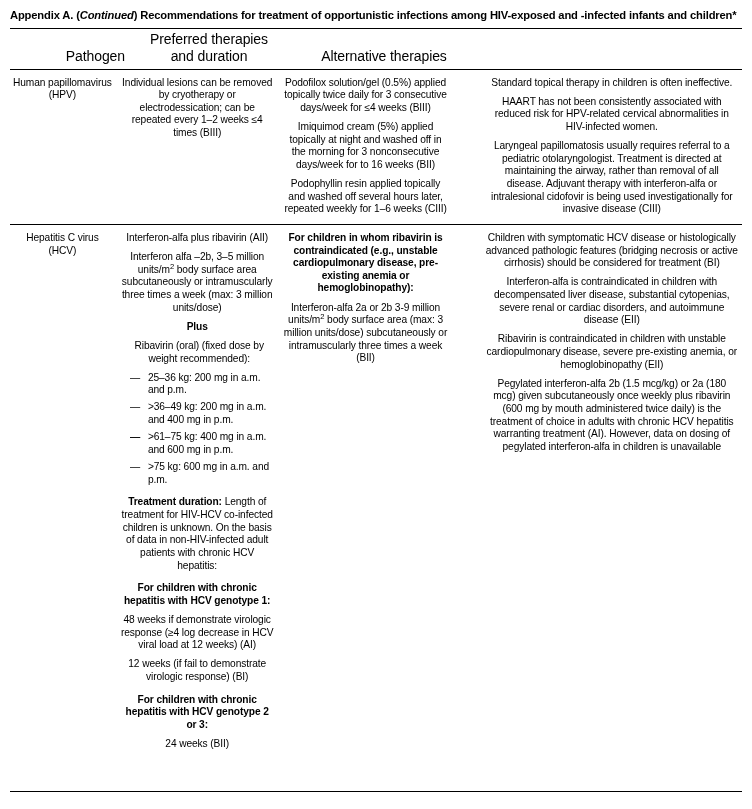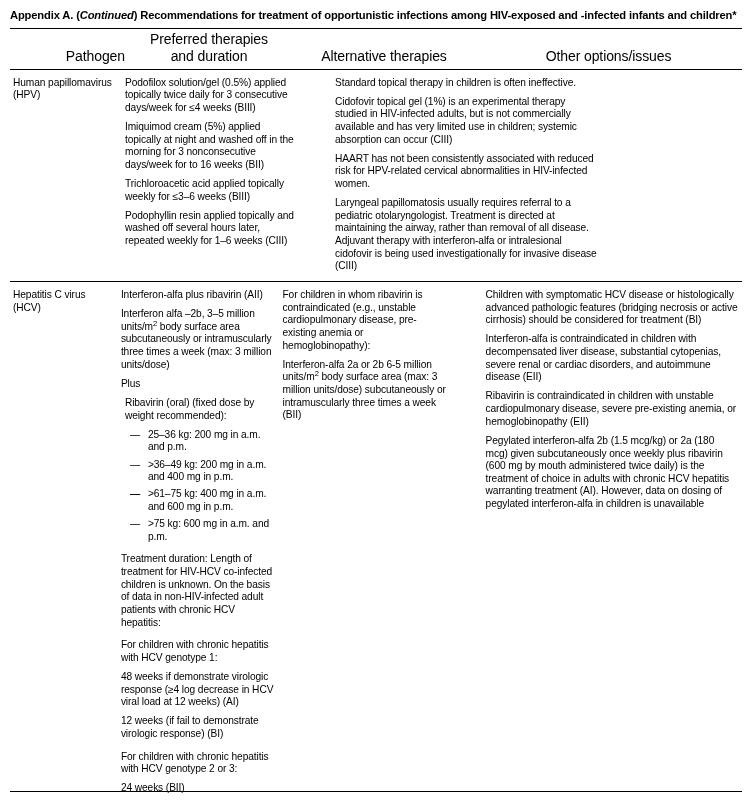--- a/index.html
+++ b/index.html
@@ -76,23 +76,24 @@
     padding-right: 9px;
     vertical-align: top;
   }
   .td-pathogen { width: 115px; padding-left: 3px; }
   .td-preferred { width: 168px; }
   .td-alternative { width: 182px; }
   .td-other { width: 267px; padding-right: 4px; margin-left: 28px; }
 
   .para {
     margin: 0 0 6.5px 0;
+    text-align: center;
   }
   .para:last-child { margin-bottom: 0; }
-  .para.bold { font-weight: normal; }
+  .para.bold { font-weight: bold; }
   .para.gap-top { margin-top: 10px; }
   .para.indent { padding-left: 4px; }
 
   .dashlist {
     margin: 0;
     padding: 0;
     list-style: none;
   }
   .dashlist li {
     position: relative;
@@ -123,42 +124,42 @@
 
   <div class="rule-thick"></div>
 
   <div class="thead">
     <div class="th th-pathogen">Pathogen</div>
     <div class="th th-preferred">
       <div>Preferred therapies</div>
       <div>and duration</div>
     </div>
     <div class="th th-alternative">Alternative therapies</div>
-    <div class="th th-other">Other options/issues</div>
   </div>
 
   <div class="rule-thin"></div>
 
   <div class="tbody-row">
 
     <div class="td td-pathogen">
       <div class="para">Human papillomavirus (HPV)</div>
     </div>
 
+    <div class="td td-preferred">
+      <div class="para">Individual lesions can be removed by cryotherapy or electrodessication; can be repeated every 1–2 weeks ≤4 times (BIII)</div>
+    </div>
 
     <div class="td td-alternative">
       <div class="para">Podofilox solution/gel (0.5%) applied topically twice daily for 3 consecutive days/week for ≤4 weeks (BIII)</div>
       <div class="para">Imiquimod cream (5%) applied topically at night and washed off in the morning for 3 nonconsecutive days/week for to 16 weeks (BII)</div>
-      <div class="para">Trichloroacetic acid applied topically weekly for ≤3–6 weeks (BIII)</div>
       <div class="para">Podophyllin resin applied topically and washed off several hours later, repeated weekly for 1–6 weeks (CIII)</div>
     </div>
 
     <div class="td td-other">
       <div class="para">Standard topical therapy in children is often ineffective.</div>
-      <div class="para">Cidofovir topical gel (1%) is an experimental therapy studied in HIV-infected adults, but is not commercially available and has very limited use in children; systemic absorption can occur (CIII)</div>
       <div class="para">HAART has not been consistently associated with reduced risk for HPV-related cervical abnormalities in HIV-infected women.</div>
       <div class="para">Laryngeal papillomatosis usually requires referral to a pediatric otolaryngologist. Treatment is directed at maintaining the airway, rather than removal of all disease. Adjuvant therapy with interferon-alfa or intralesional cidofovir is being used investigationally for invasive disease (CIII)</div>
     </div>
   </div>
 
   <div class="rule-thin"></div>
 
   <div class="tbody-row">
 
     <div class="td td-pathogen">
@@ -187,21 +188,21 @@
       <div class="para bold gap-top">For children with chronic hepatitis with HCV genotype 1:</div>
       <div class="para">48 weeks if demonstrate virologic response (≥4 log decrease in HCV viral load at 12 weeks) (AI)</div>
       <div class="para">12 weeks (if fail to demonstrate virologic response) (BI)</div>
 
       <div class="para bold gap-top">For children with chronic hepatitis with HCV genotype 2 or 3:</div>
       <div class="para">24 weeks (BII)</div>
     </div>
 
     <div class="td td-alternative">
       <div class="para bold">For children in whom ribavirin is contraindicated (e.g., unstable cardiopulmonary disease, pre-existing anemia or hemoglobinopathy):</div>
-      <div class="para"><span>Interferon-alfa 2a or 2b 6-5 million units/m</span><sup>2</sup><span> body surface area (max: 3 million units/dose) subcutaneously or intramuscularly three times a week (BII)</span></div>
+      <div class="para"><span>Interferon-alfa 2a or 2b 3-9 million units/m</span><sup>2</sup><span> body surface area (max: 3 million units/dose) subcutaneously or intramuscularly three times a week (BII)</span></div>
     </div>
 
     <div class="td td-other">
       <div class="para">Children with symptomatic HCV disease or histologically advanced pathologic features (bridging necrosis or active cirrhosis) should be considered for treatment (BI)</div>
       <div class="para">Interferon-alfa is contraindicated in children with decompensated liver disease, substantial cytopenias, severe renal or cardiac disorders, and autoimmune disease (EII)</div>
       <div class="para">Ribavirin is contraindicated in children with unstable cardiopulmonary disease, severe pre-existing anemia, or hemoglobinopathy (EII)</div>
       <div class="para">Pegylated interferon-alfa 2b (1.5 mcg/kg) or 2a (180 mcg) given subcutaneously once weekly plus ribavirin (600 mg by mouth administered twice daily) is the treatment of choice in adults with chronic HCV hepatitis warranting treatment (AI).  However, data on dosing of pegylated interferon-alfa in children is unavailable</div>
     </div>
   </div>
 

